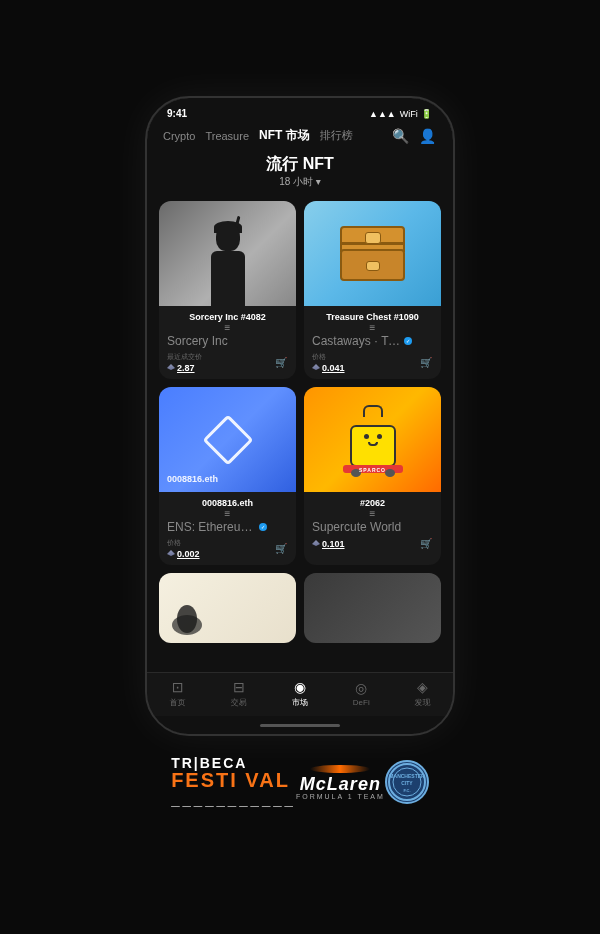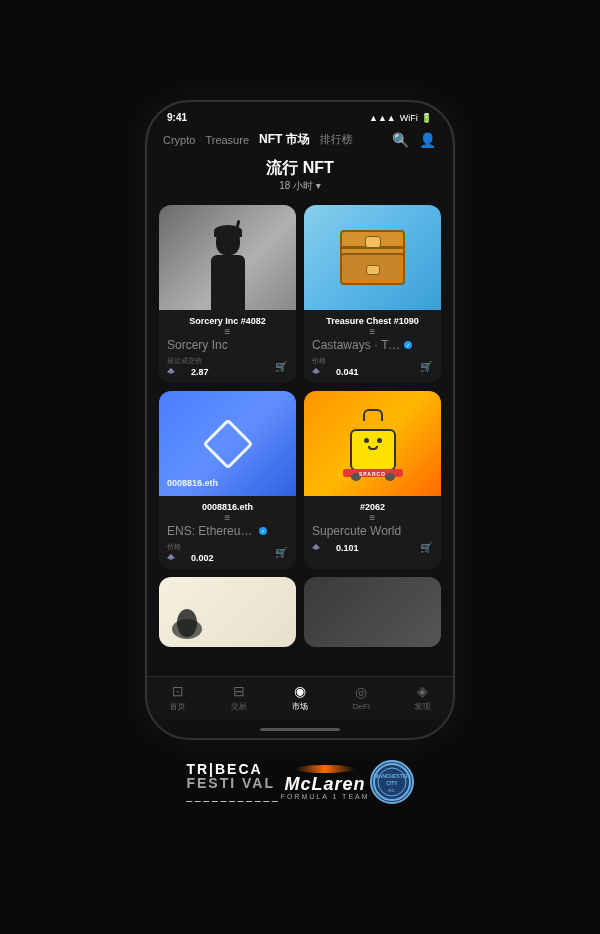--- a/index.html
+++ b/index.html
@@ -431,24 +431,25 @@
       justify-content: space-between;
     }
     .price-label {
       font-size: 7px;
       color: #666;
       margin-bottom: 1px;
     }
     .price-value {
       display: flex;
       align-items: center;
-      gap: 16px;
+      gap: 2px;
       font-size: 9px;
       font-weight: 700;
       color: #fff;
+      text-decoration: underline;
     }
     .eth-icon {
       width: 8px;
       height: 8px;
       background: linear-gradient(180deg, #8A92B2, #62688F);
       clip-path: polygon(50% 0%, 100% 50%, 50% 75%, 0% 50%);
       flex-shrink: 0;
     }
     .cart-icon {
       font-size: 10px;
@@ -512,30 +513,30 @@
       align-items: flex-start;
     }
     .tribeca-line1 {
       font-size: 14px;
       font-weight: 900;
       color: #fff;
       letter-spacing: 2px;
       line-height: 1;
     }
     .tribeca-line2 {
-      font-size: 14px;
+      font-size: 20px;
       font-weight: 900;
-      color: #a3a3a3;
+      color: #f97316;
       letter-spacing: 2px;
       line-height: 1;
     }
     .tribeca-underline {
-      font-size: 10px;
-      color: #fff;
-      font-weight: 400;
+      font-size: 15px;
+      color: #fff;
+      font-weight: 700;
       letter-spacing: 3px;
       margin-top: 1px;
     }
 
     .brand-mclaren {
       display: flex;
       flex-direction: column;
       align-items: center;
     }
     .mclaren-logo {

